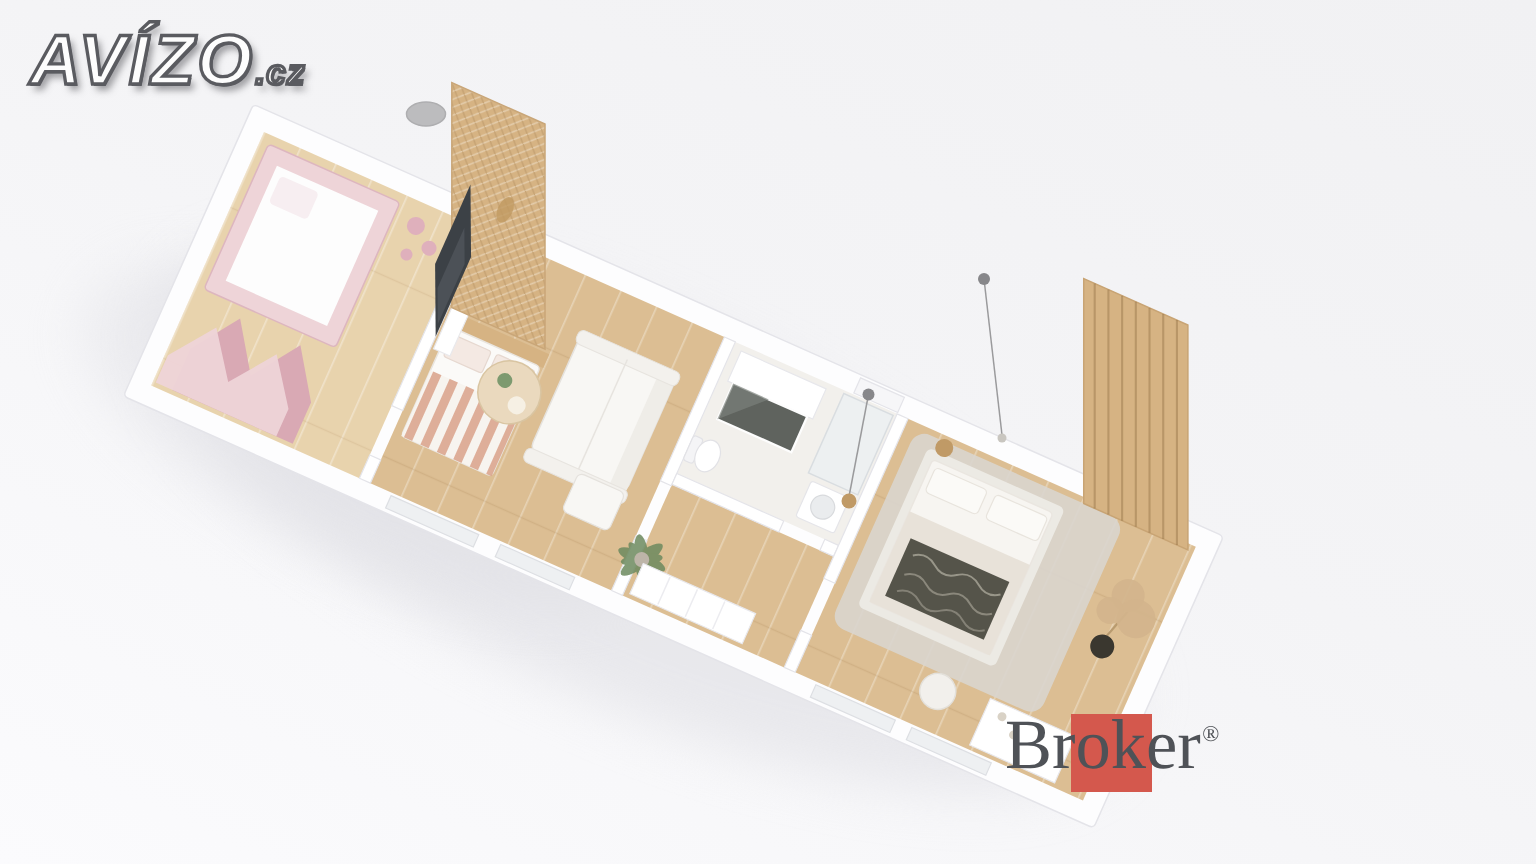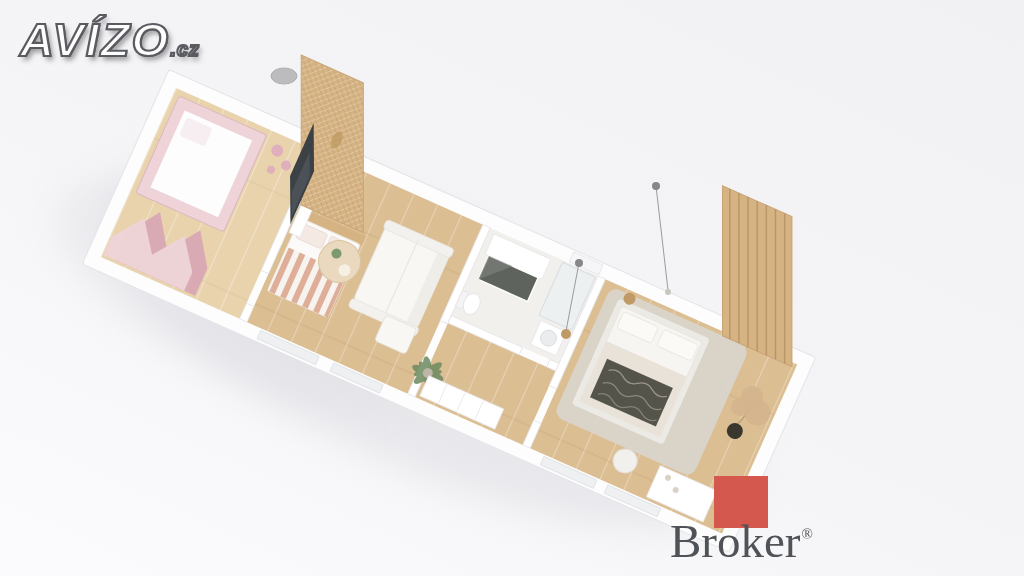--- a/index.html
+++ b/index.html
@@ -11,29 +11,29 @@
   .stage svg{position:absolute;left:0;top:0;}
   
   .avizo{
     position:absolute;left:20px;top:12px;z-index:5;
     font-family:"Liberation Sans",sans-serif;font-weight:900;font-style:italic;
     font-size:47px;letter-spacing:2px;color:#fdfdfd;
     -webkit-text-stroke:2.2px #5a5b60;
     text-shadow:3px 4px 5px rgba(75,75,80,.55),1px 1px 0 #6a6b70;
     white-space:nowrap;user-select:none;
   }
-  .avizo .cz{font-size:20px;letter-spacing:1px;}
+  .avizo .cz{font-size:23px;letter-spacing:1px;}
   
   .broker{
     position:absolute;left:670px;top:474px;width:250px;height:86px;z-index:5;
     font-family:"Liberation Serif",serif;color:var(--broker-gray,#4f5257);
     line-height:1;user-select:none;
   }
   .broker .sq{position:absolute;left:44px;top:2px;width:54px;height:52px;background:var(--broker-red,#d4584d);}
-  .broker .l1,.broker .l2{position:relative;z-index:1;font-size:47px;white-space:nowrap;margin-top:44px;}
+  .broker .l1,.broker .l2{position:relative;z-index:1;font-size:47px;white-space:nowrap;}
   .broker .l2{margin:-15px 0 0 22px;}
   .broker .reg{font-size:15px;vertical-align:18px;margin-left:1px;}
 </style>
 </head>
 <body>
 
 <div class="stage">
 
   <svg width="1024" height="576" viewBox="0 0 1024 576">
     <defs>

